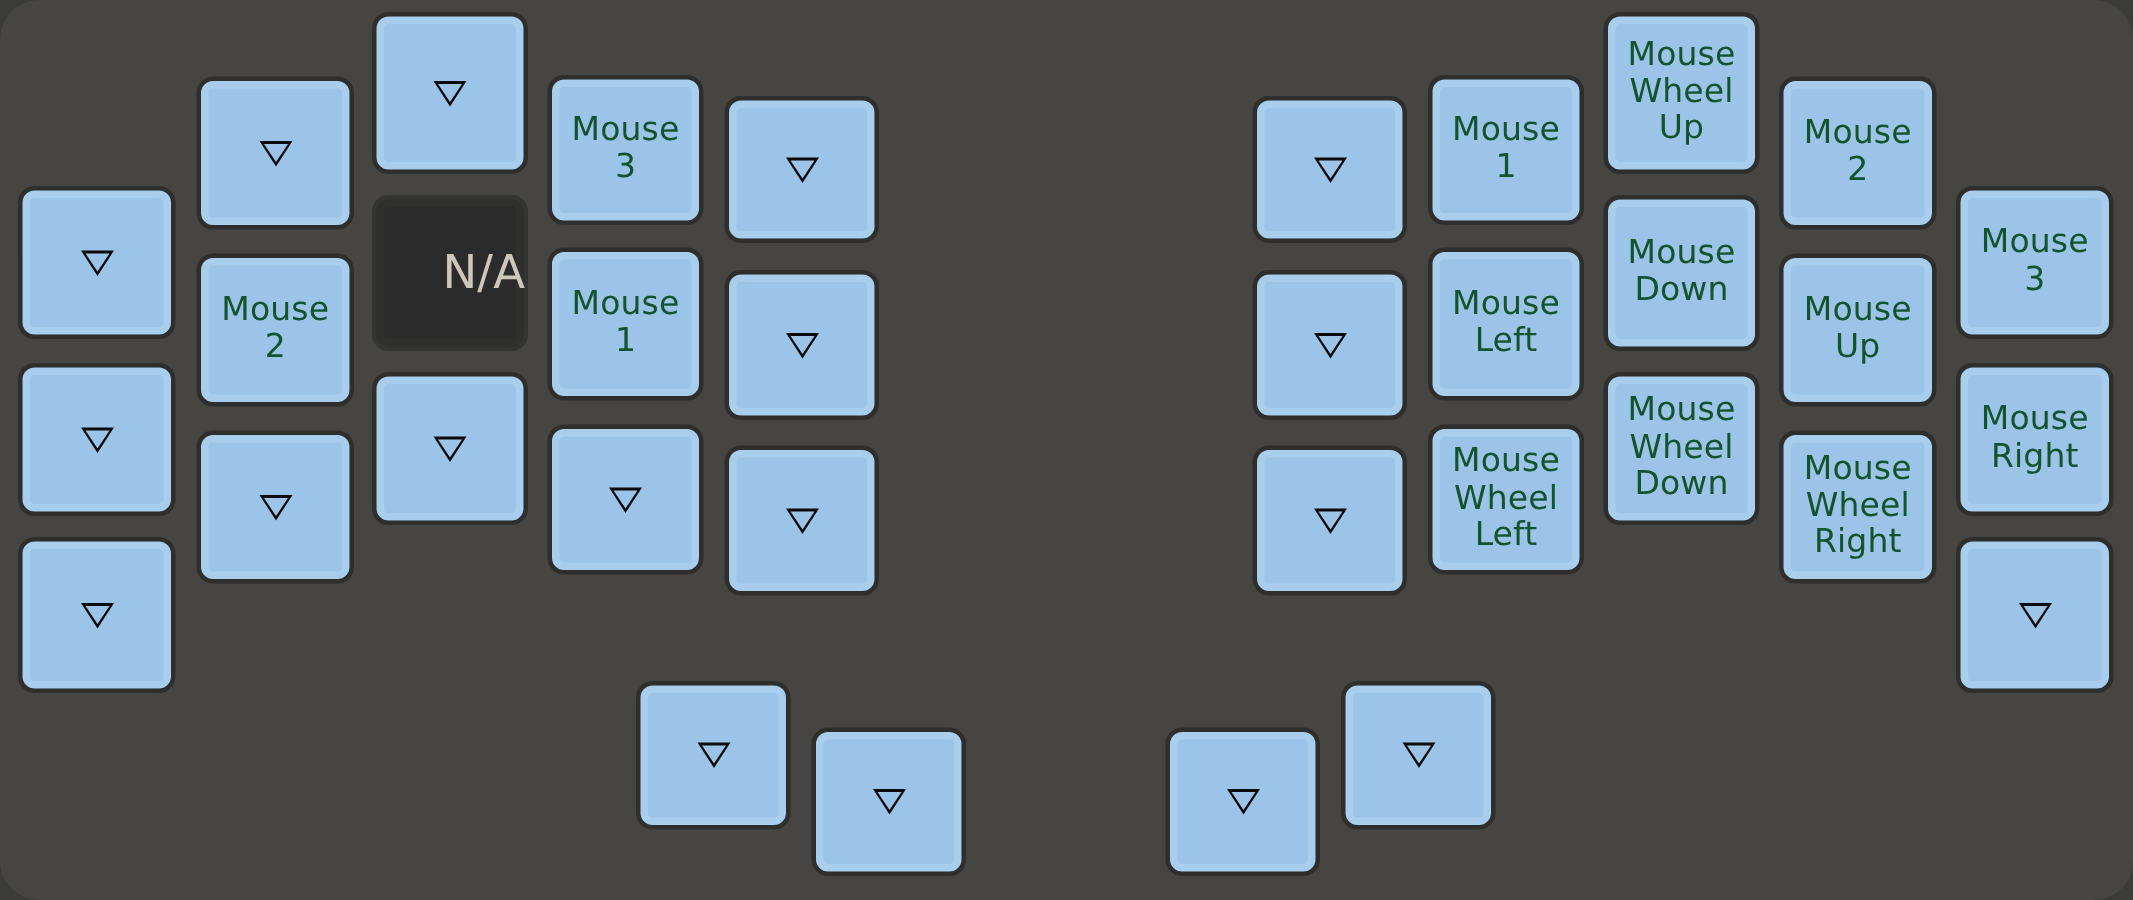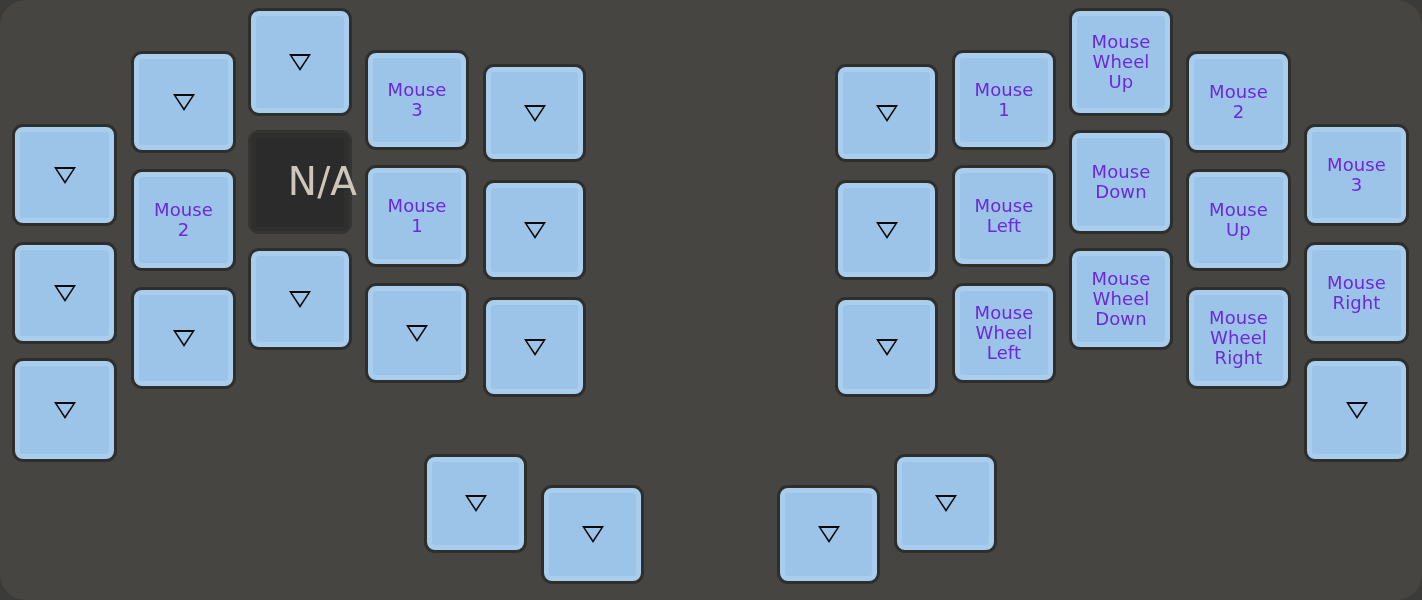--- a/index.html
+++ b/index.html
@@ -36,40 +36,40 @@
     right: 6px;
     top: 6px;
     bottom: 10px;
     border-radius: 7px;
     background: #9cc4e8;
     pointer-events: none;
   }
   .key .label {
     position: relative;
     z-index: 2;
-    color: #6d28d9;
-    font-size: 18px;
+    color: #14532d;
+    font-size: 22px;
     line-height: 1.12;
     text-align: center;
     letter-spacing: 0.1px;
     white-space: pre-line;
     padding: 0 3px;
     font-weight: 400;
   }
   .key.na {
     background: #2b2b2b;
     border-color: #343433;
     box-shadow: inset 0 0 0 5px #2f2f2e;
   }
   .key.na .cap {
     background: #2b2b2b;
   }
   .key.na .label {
     color: #cfc6bb;
-    font-size: 39px;
+    font-size: 31px;
     margin-left: 45px;
   }
   .tri {
     display: block;
     width: 0;
     height: 0;
     border-left: 11px solid transparent;
     border-right: 11px solid transparent;
     border-top: 17px solid #0a0a0a;
     position: relative;

